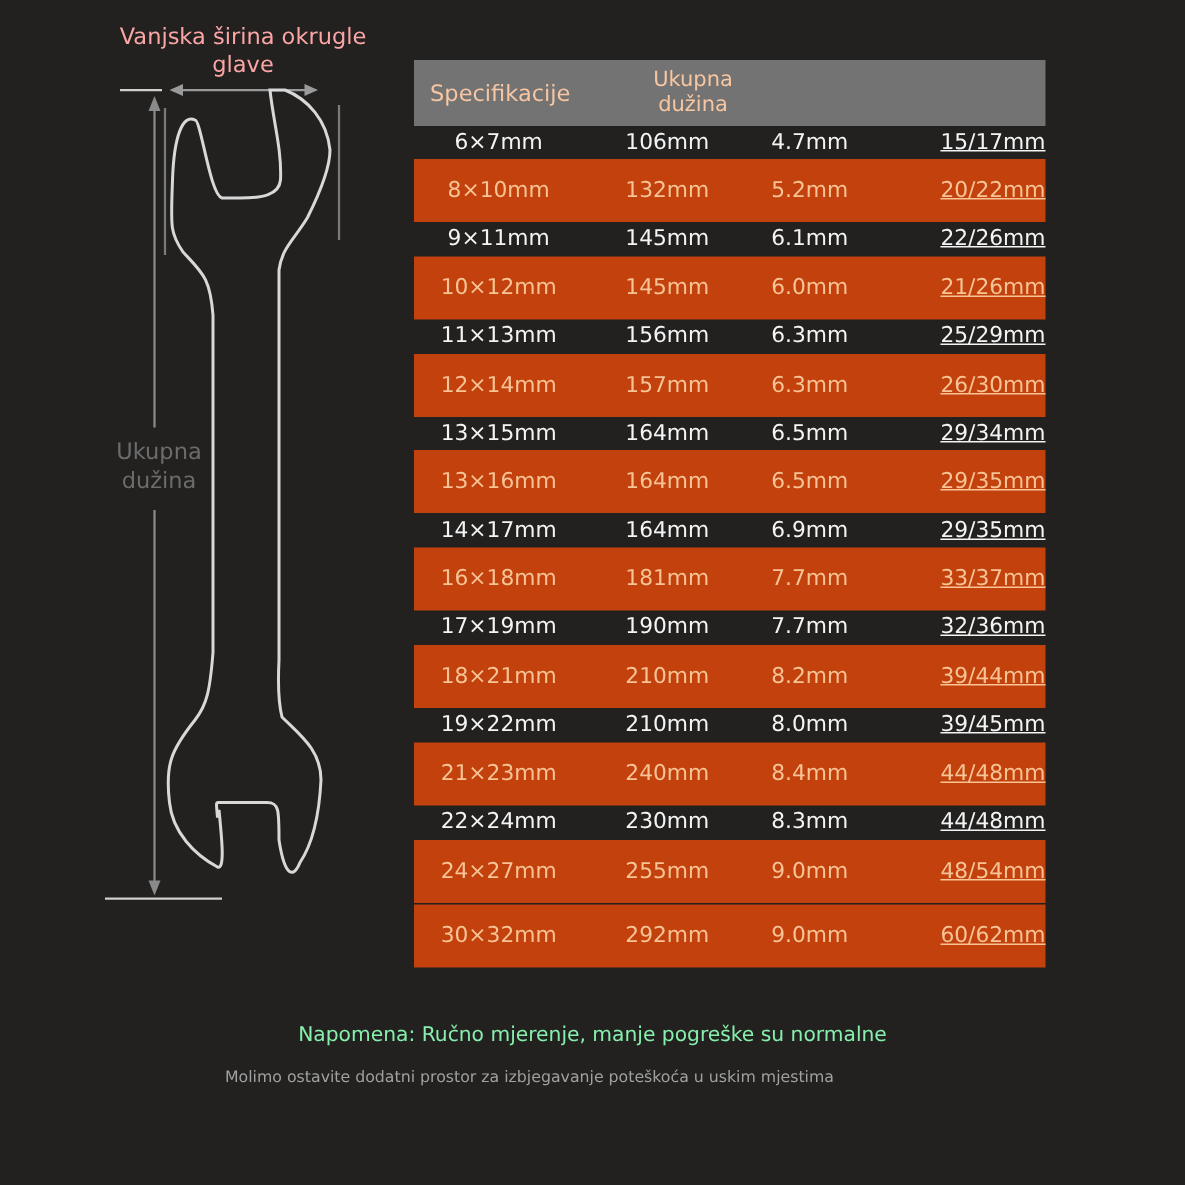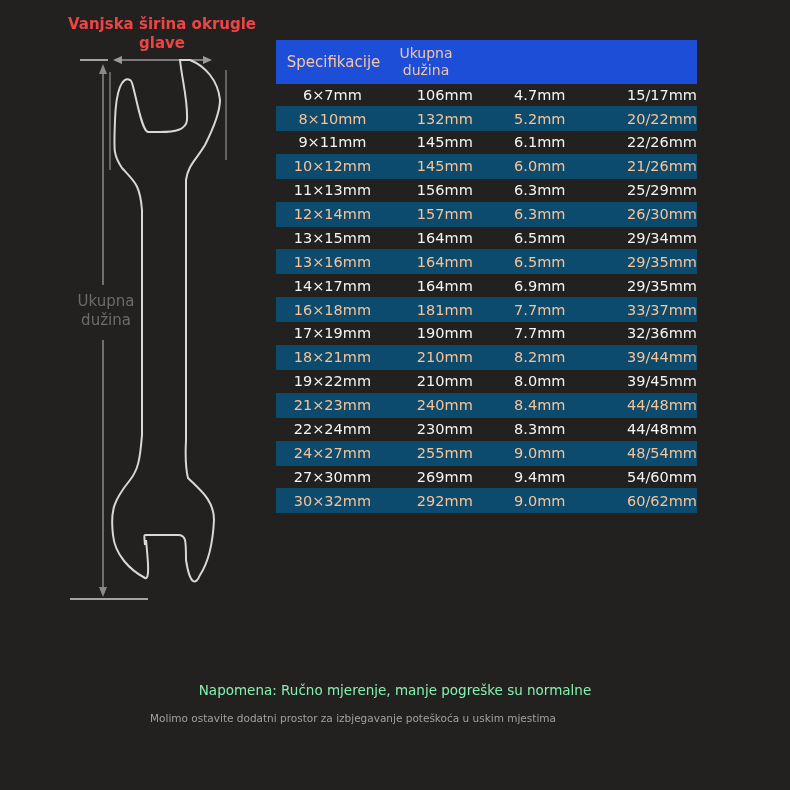--- a/index.html
+++ b/index.html
@@ -4,46 +4,46 @@
 <style>
   html, body { margin: 0; padding: 0; }
   body {
     width: 790px; height: 790px; overflow: hidden;
     background: #222120;
     font-family: "DejaVu Sans", sans-serif;
     position: relative;
   }
   .left-title {
     position: absolute; left: 62px; top: 15px; width: 200px;
-    text-align: center; color: #ef4444; font-size: 15px; line-height: 19px; font-weight: bold;
+    text-align: center; color: #fca5a5; font-size: 15px; line-height: 19px;
   }
   .len-label {
     position: absolute; left: 66px; top: 292px; width: 80px;
     text-align: center; color: #6c6c6c; font-size: 15px; line-height: 19px;
   }
   svg.wrench { position: absolute; left: 0; top: 0; }
   .table {
     position: absolute; left: 276px; top: 40px; width: 421px;
   }
   .thead {
-    height: 44px; background: #1d4ed8; display: flex; align-items: center;
-    color: #f7c6a2; font-size: 14px; line-height: 17px;
+    height: 44px; background: #737373; display: flex; align-items: center;
+    color: #f7c6a2; font-size: 14px; line-height: 17px; gap: 36px;
   }
   .thead .h1 { width: 115px; text-align: center; font-size: 15px; }
   .thead .h2 { width: 70px; text-align: center; }
   .thead .h3 { flex: 1; text-align: center; }
   .row {
     height: 21px; display: flex; align-items: center;
     font-size: 14.5px; color: #f4f4f4;
   }
-  .row.orange { background: #0c4a6e; color: #f8c395; height: 25px; margin: 1px 0 0.8px 0; }
+  .row.orange { background: #c2410c; color: #f8c395; height: 42px; margin: 1px 0 0.8px 0; }
   .row .c1 { width: 120px; text-align: center; }
   .row .c2 { width: 80px; text-align: left; padding-left: 4px; margin-left: 24px; }
   .row .c3 { width: 120px; text-align: left; padding-left: 22px; }
-  .row .c4 { flex: 1; text-align: right; padding-left: 0; }
+  .row .c4 { flex: 1; text-align: right; padding-left: 0; text-decoration: underline; }
   .note {
     position: absolute; left: 0; width: 790px; top: 682px;
     text-align: center; color: #86efac; font-size: 13.5px;
   }
   .note2 {
     position: absolute; left: 0; width: 706px; top: 712px;
     text-align: center; color: #a0a0a0; font-size: 10.5px;
   }
 </style>
 </head>
@@ -191,26 +191,20 @@
         <div class="c2">230mm</div>
         <div class="c3">8.3mm</div>
         <div class="c4">44/48mm</div>
       </div>
       <div class="row orange">
         <div class="c1">24×27mm</div>
         <div class="c2">255mm</div>
         <div class="c3">9.0mm</div>
         <div class="c4">48/54mm</div>
       </div>
-      <div class="row">
-        <div class="c1">27×30mm</div>
-        <div class="c2">269mm</div>
-        <div class="c3">9.4mm</div>
-        <div class="c4">54/60mm</div>
-      </div>
       <div class="row orange">
         <div class="c1">30×32mm</div>
         <div class="c2">292mm</div>
         <div class="c3">9.0mm</div>
         <div class="c4">60/62mm</div>
       </div>
     </div>
 </div>
 
 <div class="note">Napomena: Ručno mjerenje, manje pogreške su normalne</div>

